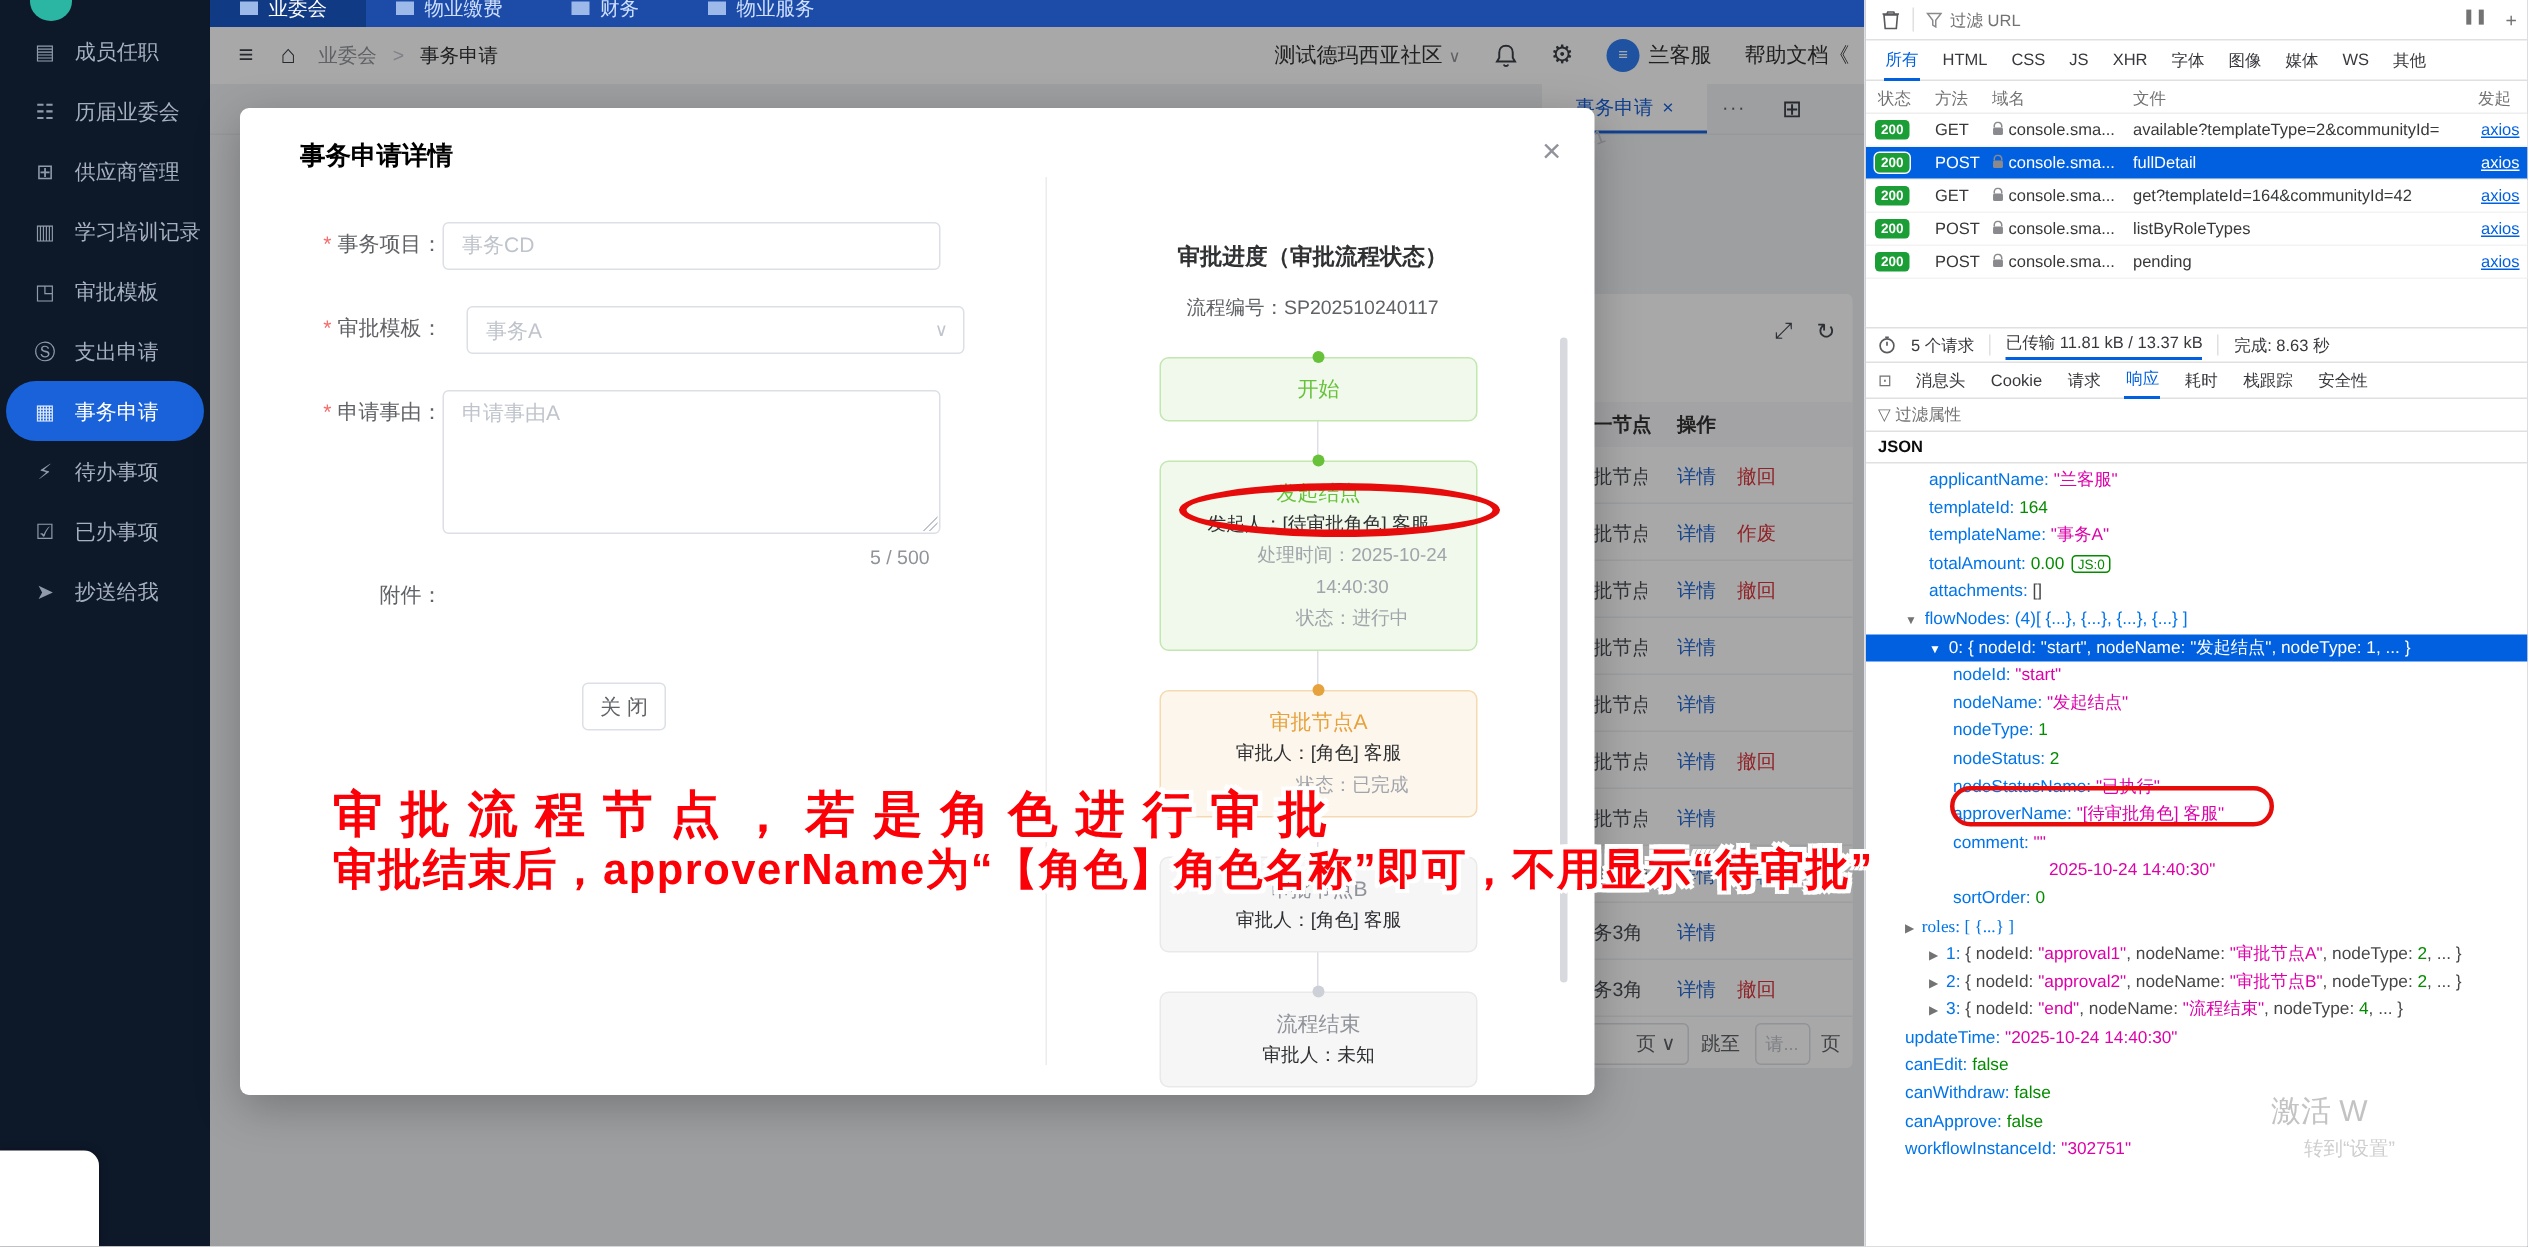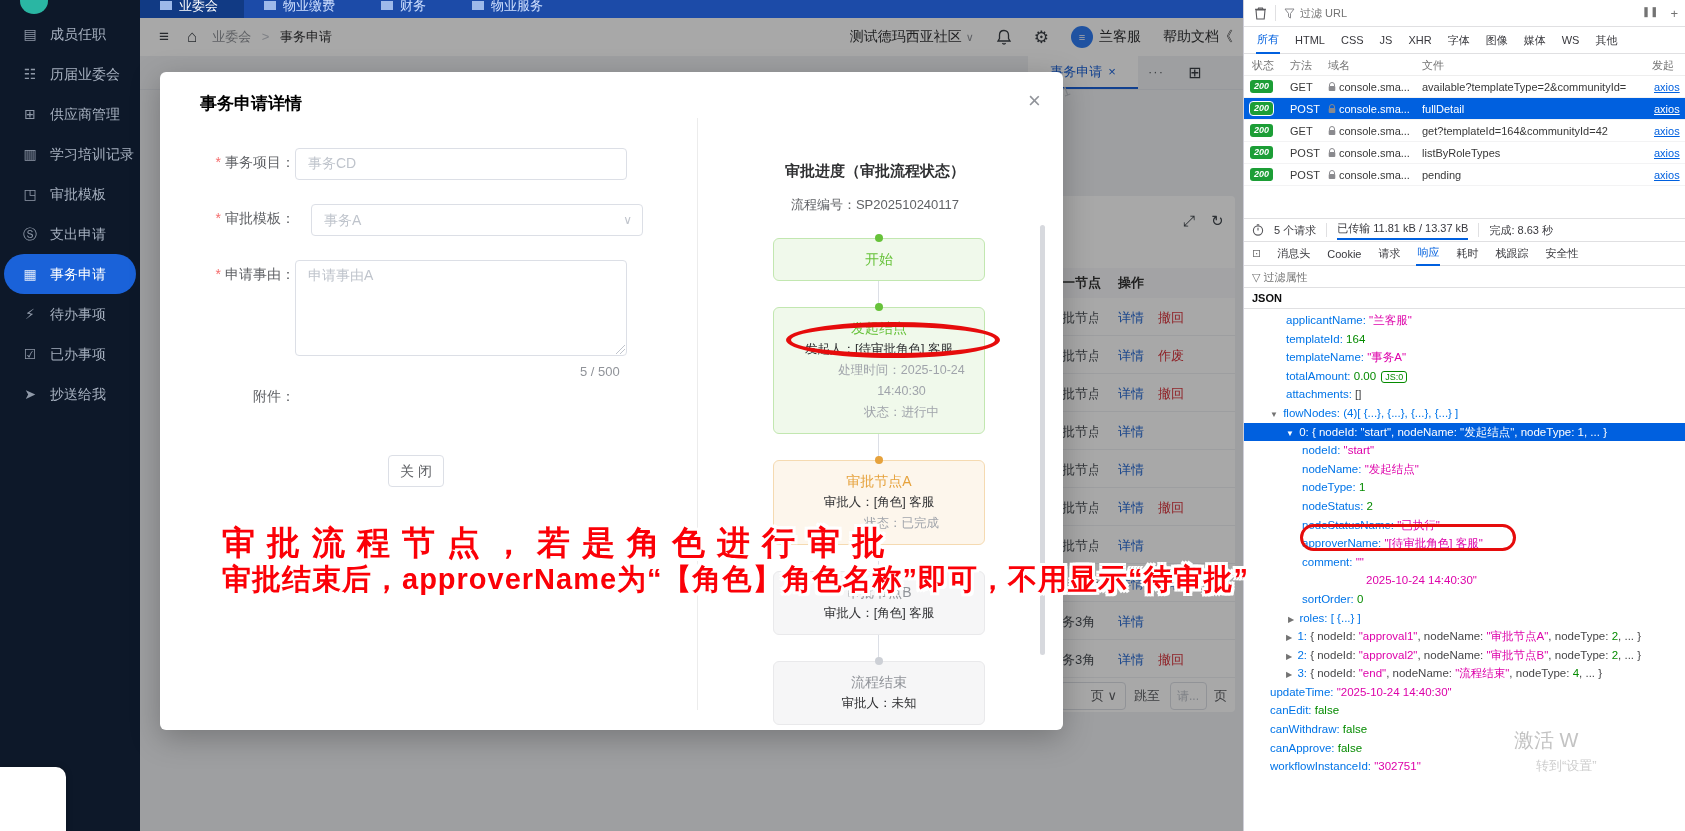--- a/index.html
+++ b/index.html
@@ -96,21 +96,21 @@
   .dt-filterurl { color:#737373; font-size:11px; } .dt-funnel { margin-right:5px; color:#737373; }
   .dt-right { margin-left:auto; display:flex; gap:12px; padding-right:8px; color:#737373; font-size:10px; }
   .dt-filters { position:absolute; left:0; top:27px; width:442px; height:27px; border-bottom:1px solid #e0e0e2; display:flex; align-items:center; gap:14px; padding-left:12px; }
   .dt-filters span { color:#38383d; font-size:11px; padding:5px 1px; }
   .dt-filters span.factive { color:#0060df; border-bottom:2px solid #0060df; }
   .dt-thead { position:absolute; left:0; top:54px; width:442px; height:22px; border-bottom:1px solid #eee; color:#737373; }
   .dt-thead span { position:absolute; top:4px; }
   .dc0{left:8px;} .dc1{left:46px;} .dc2{left:84px;} .dc3{left:178px;} .dc4{left:408px;}
   .nrows { position:absolute; left:0; top:76px; width:442px; }
   .nrow { position:relative; height:22px; border-bottom:1px solid #f3f3f4; background:#fff; }
-  .nrow .badge { position:absolute; left:6px; top:4px; background:#1c9e36; color:#fff; font-size:9px; font-weight:bold; border-radius:3px; padding:1px 4px; line-height:11px;font-style:italic; }
+  .nrow .badge { position:absolute; left:6px; top:4px; background:#1c9e36; color:#fff; font-size:9px; font-weight:bold; border-radius:3px; padding:1px 4px; line-height:11px; }
   .nrow .nm { position:absolute; left:46px; top:5px; color:#383838; }
   .nrow .ndom { position:absolute; left:84px; top:5px; color:#383838; white-space:nowrap; }
   .nrow .ndom svg { margin-right:3px; vertical-align:-1px; }
   .nrow .nfile { position:absolute; left:178px; top:5px; color:#383838; white-space:nowrap; max-width:226px; overflow:hidden; }
   .nrow .ninit { position:absolute; left:410px; top:5px; color:#0060df; text-decoration:underline; white-space:nowrap; max-width:30px; overflow:hidden; }
   .nrow.sel { background:#0060df; }
   .nrow.sel .nm,.nrow.sel .ndom,.nrow.sel .nfile,.nrow.sel .ninit { color:#fff; }
   .nrow.sel .badge { outline:1px solid #fff; }
   .dt-summary { position:absolute; left:0; top:218px; width:442px; height:24px; border-top:1px solid #e0e0e2; border-bottom:1px solid #e0e0e2; display:flex; align-items:center; gap:10px; padding-left:8px; color:#38383d; }
   .sum-sep { width:1px; height:14px; background:#e0e0e2; }
@@ -497,21 +497,21 @@
         <div class="jline jsel" style="padding-left: 42px;"><span class="jarrow">▼ </span><span class="jk">0: </span><span class="jv-d">{ nodeId: "start", nodeName: "发起结点", nodeType: 1, ... }</span></div>
         <div class="jline" style="padding-left: 58px;"><span class="jk">nodeId: </span><span class="jv-s">"start"</span></div>
         <div class="jline" style="padding-left: 58px;"><span class="jk">nodeName: </span><span class="jv-s">"发起结点"</span></div>
         <div class="jline" style="padding-left: 58px;"><span class="jk">nodeType: </span><span class="jv-n">1</span></div>
         <div class="jline" style="padding-left: 58px;"><span class="jk">nodeStatus: </span><span class="jv-n">2</span></div>
         <div class="jline" style="padding-left: 58px;"><span class="jk">nodeStatusName: </span><span class="jv-s">"已执行"</span></div>
         <div class="jline" style="padding-left: 58px;"><span class="jk">approverName: </span><span class="jv-s">"[待审批角色] 客服"</span></div>
         <div class="jline" style="padding-left: 58px;"><span class="jk">comment: </span><span class="jv-s">""</span></div>
         <div class="jline" style="padding-left: 122px;"><span class="jv-s">2025-10-24 14:40:30"</span></div>
         <div class="jline" style="padding-left: 58px;"><span class="jk">sortOrder: </span><span class="jv-n">0</span></div>
-        <div class="jline" style="padding-left: 44px;"><span class="jarrow">▶ </span><span class="jk">roles: </span><span class="jv-k">[ {...} ]</span></div>
+        <div class="jline" style="padding-left: 26px; font-family: Liberation Serif, serif;"><span class="jarrow">▶ </span><span class="jk">roles: </span><span class="jv-k">[ {...} ]</span></div>
         <div class="jline" style="padding-left: 42px;"><span class="jarrow">▶ </span><span class="jk">1: </span><span class="jv-d">{ nodeId: </span><span class="jv-s">"approval1"</span><span class="jv-d">, nodeName: </span><span class="jv-s">"审批节点A"</span><span class="jv-d">, nodeType: </span><span class="jv-n">2</span><span class="jv-d">, ... }</span></div>
         <div class="jline" style="padding-left: 42px;"><span class="jarrow">▶ </span><span class="jk">2: </span><span class="jv-d">{ nodeId: </span><span class="jv-s">"approval2"</span><span class="jv-d">, nodeName: </span><span class="jv-s">"审批节点B"</span><span class="jv-d">, nodeType: </span><span class="jv-n">2</span><span class="jv-d">, ... }</span></div>
         <div class="jline" style="padding-left: 42px;"><span class="jarrow">▶ </span><span class="jk">3: </span><span class="jv-d">{ nodeId: </span><span class="jv-s">"end"</span><span class="jv-d">, nodeName: </span><span class="jv-s">"流程结束"</span><span class="jv-d">, nodeType: </span><span class="jv-n">4</span><span class="jv-d">, ... }</span></div>
         <div class="jline" style="padding-left: 26px;"><span class="jk">updateTime: </span><span class="jv-s">"2025-10-24 14:40:30"</span></div>
         <div class="jline" style="padding-left: 26px;"><span class="jk">canEdit: </span><span class="jv-n">false</span></div>
         <div class="jline" style="padding-left: 26px;"><span class="jk">canWithdraw: </span><span class="jv-n">false</span></div>
         <div class="jline" style="padding-left: 26px;"><span class="jk">canApprove: </span><span class="jv-n">false</span></div>
         <div class="jline" style="padding-left: 26px;"><span class="jk">workflowInstanceId: </span><span class="jv-s">"302751"</span></div>
       </div>
 

